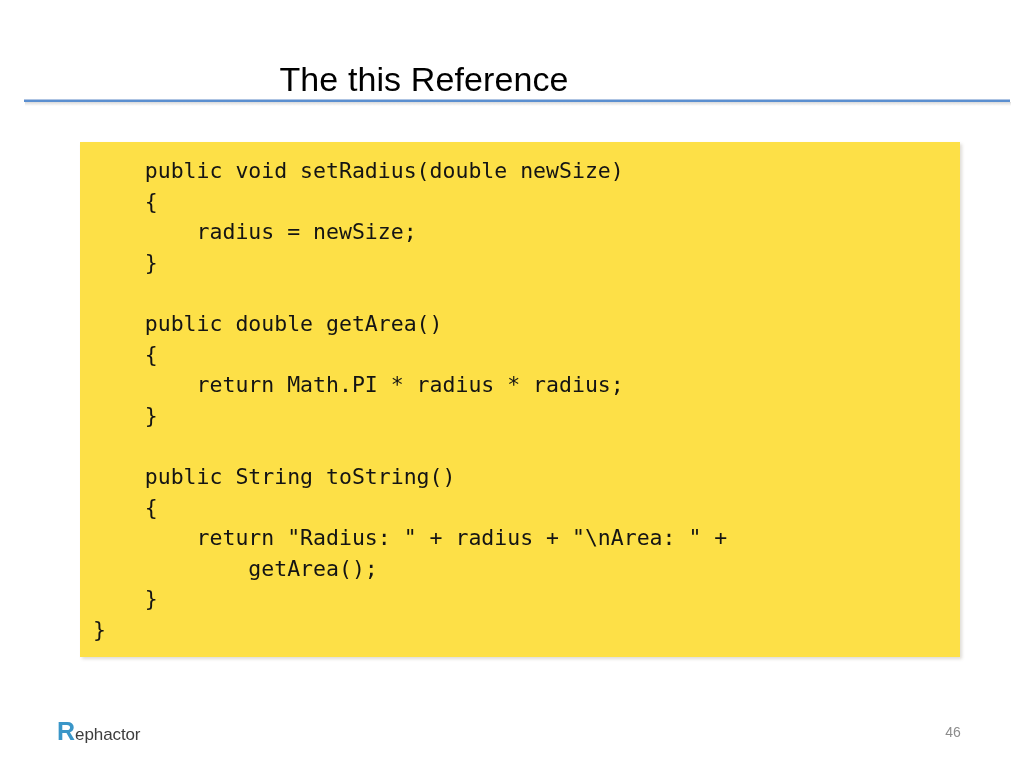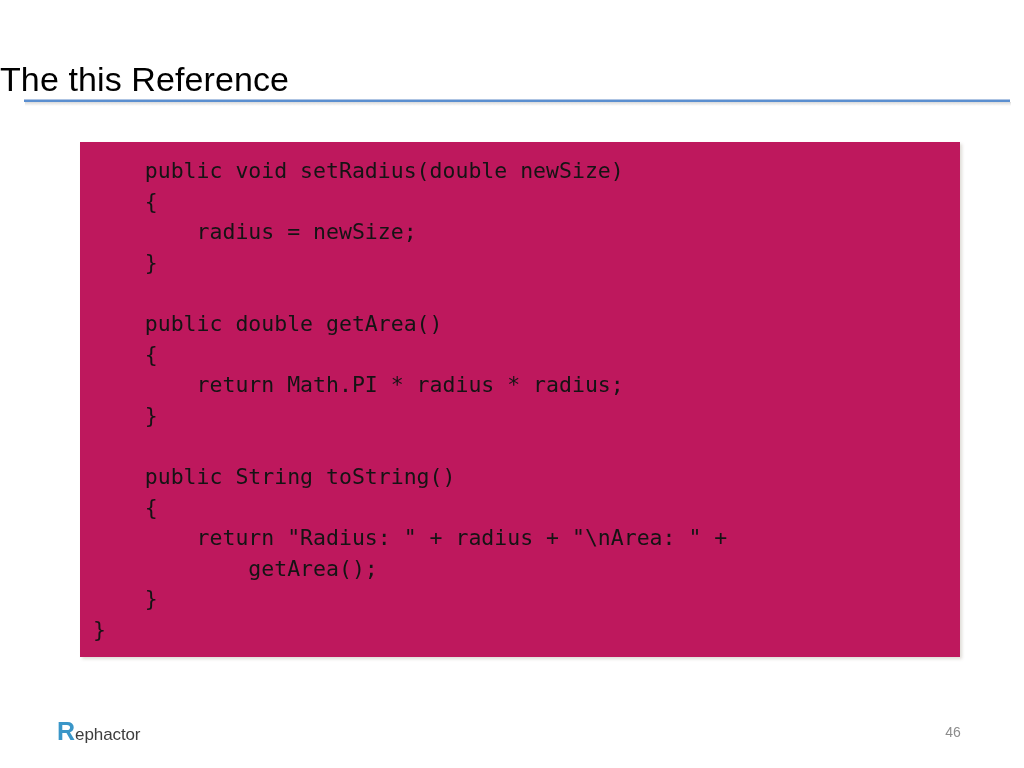--- a/index.html
+++ b/index.html
@@ -19,24 +19,24 @@
 
   .slide {
     position: absolute;
     inset: 0;
     background: #ffffff;
   }
 
   
   .slide-title {
     position: absolute;
-    left: 0;
+    left: 12px;
     top: 36px;
     width: 824px;
-    text-align: left;
+    text-align: center;
     font-size: 34px;
     font-weight: 400;
     color: #000000;
     letter-spacing: 0.1px;
     line-height: 1.2;
   }
 
   
   .title-rule {
     position: absolute;
@@ -67,21 +67,21 @@
     background: linear-gradient(to bottom, rgba(120,120,120,0.28), rgba(120,120,120,0));
   }
 
   
   .code-block {
     position: absolute;
     left: 80px;
     top: 142px;
     width: 880px;
     height: 515px;
-    background: #be185d;
+    background: #fde047;
     box-shadow: 2px 2px 3px rgba(140,130,110,0.28);
     box-sizing: border-box;
     padding: 14px 8px 0 0;
     overflow: hidden;
   }
   .code-lines {
     font-family: "DejaVu Sans Mono", "Liberation Mono", monospace;
     font-size: 21.5px;
     line-height: 30.6px;
     color: #141414;

